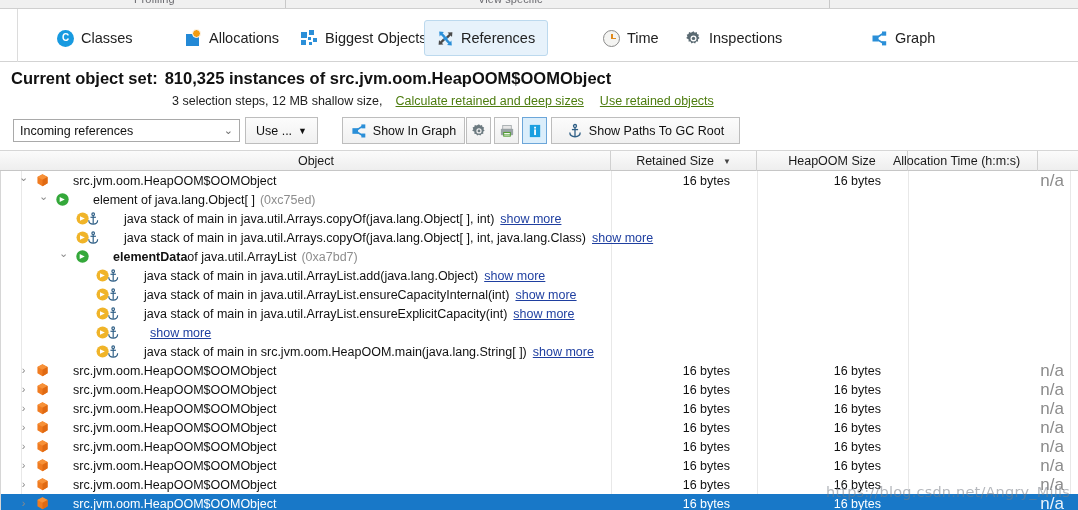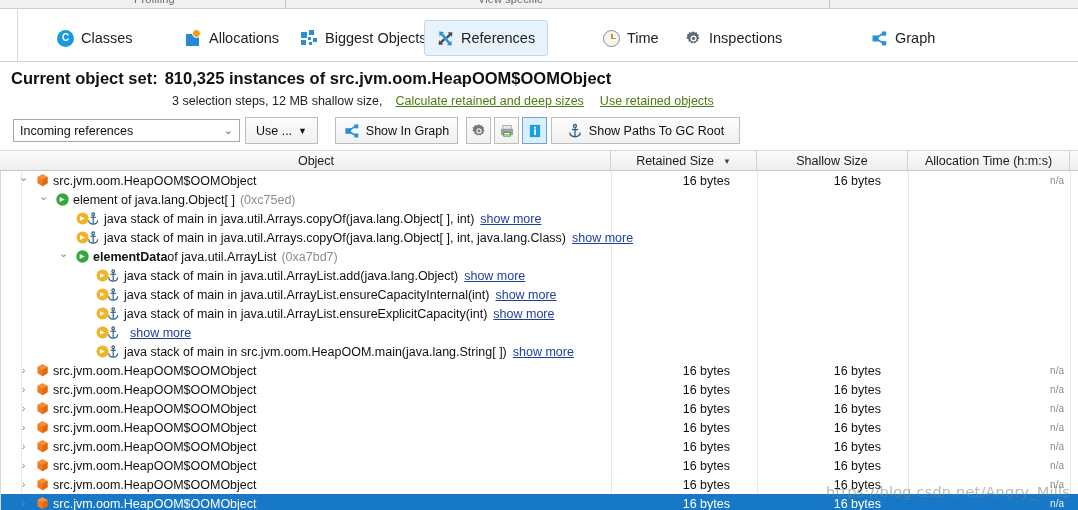--- a/index.html
+++ b/index.html
@@ -134,34 +134,34 @@
   .row {
     position: absolute; left: 0; width: 1078px; height: 19px;
     font-size: 12.5px; color: #111; white-space: nowrap;
   }
   .row.sel { background: #1878c8; color: #fff; }
   .twisty {
     position: absolute; top: 4px; width: 11px; height: 11px;
     color: #8a8a8a; font-size: 11px; line-height: 11px; text-align: center; cursor: pointer;
   }
   .rowicon { position: absolute; top: 2px; width: 15px; height: 15px; }
-  .rowtext { position: absolute; top: 0; height: 19px; display: flex; align-items: center; gap: 0; }
+  .rowtext { position: absolute; top: 0; height: 19px; display: flex; align-items: center; gap: 0; margin-left: 20px; }
   .rowtext .bold { font-weight: bold; }
   .rowtext .addr { color: #8d8d8d; margin-left: 5px; }
   .rowtext .showmore { color: #1f3fa0; text-decoration: underline; margin-left: 6px; cursor: pointer; }
 
   .cellnum {
     position: absolute; top: 0; height: 19px;
     display: flex; align-items: center; justify-content: flex-end;
     font-size: 12.5px; padding-right: 28px;
   }
   .cellna {
     position: absolute; top: 0; height: 19px;
     display: flex; align-items: center; justify-content: flex-end;
-    font-size: 10px; color: #8c8c8c; padding-right: 7px;
+    font-size: 17px; color: #8c8c8c; padding-right: 7px;
   }
   .row.sel .cellna { color: #eaf3fb; }
 
   .wm {
     position: absolute; left: 826px; top: 484px;
     font-size: 14.5px; color: rgba(120,126,134,.55);
     letter-spacing: .2px; white-space: nowrap; pointer-events: none;
     font-family: "DejaVu Sans", sans-serif;
   }
 </style>
@@ -267,21 +267,21 @@
     <div class="combo">
       <span class="cv">Incoming references</span>
       <span class="chev">⌄</span>
     </div>
 
     <div class="btn" style="left:245px;width:73px">
       <span>Use ...</span>
       <span style="font-size:9px">▼</span>
     </div>
 
-    <div class="btn" style="left:335px;width:123px">
+    <div class="btn" style="left:342px;width:123px">
       <span class="ico">
         <svg width="16" height="16" viewBox="0 0 17 17">
           <path d="M4.5 8.5 L12 3.5 M4.5 8.5 L12 13" stroke="#2b8fd8" stroke-width="1.6" fill="none"></path>
           <rect x="1.5" y="5.5" width="6" height="6" fill="#2b8fd8"></rect>
           <rect x="11" y="1.5" width="4.2" height="4.2" fill="#2b8fd8"></rect>
           <rect x="11" y="11.2" width="4.2" height="4.2" fill="#2b8fd8"></rect>
         </svg>
       </span>
       <span>Show In Graph</span>
     </div>
@@ -336,23 +336,23 @@
   <div class="tablewrap">
     <div class="thead" id="thead">
         <div class="th" style="left: 22px; width: 589px;">
           <span>Object</span>
         </div>
         <div class="th" style="left: 611px; width: 146px; justify-content: center;">
           <span>Retained Size</span>
           <span class="sortarrow">▼</span>
         </div>
         <div class="th" style="left: 757px; width: 151px;">
-          <span>Shallow Size</span>
-        </div>
-        <div class="th" style="left: 908px; width: 162px;">
+          <span>HeapOOM Size</span>
+        </div>
+        <div class="th" style="left: 876px; width: 162px;">
           <span>Allocation Time (h:m:s)</span>
         </div>
       </div>
     <div class="tbody" id="tbody">
       <div class="vrule" style="left:20px"></div>
       <div class="vrule" style="left:610px"></div>
       <div class="vrule" style="left:756px"></div>
       <div class="vrule" style="left:907px"></div>
       <div class="vrule" style="left:1069px"></div>
     <div class="row" style="top: 0px;">

